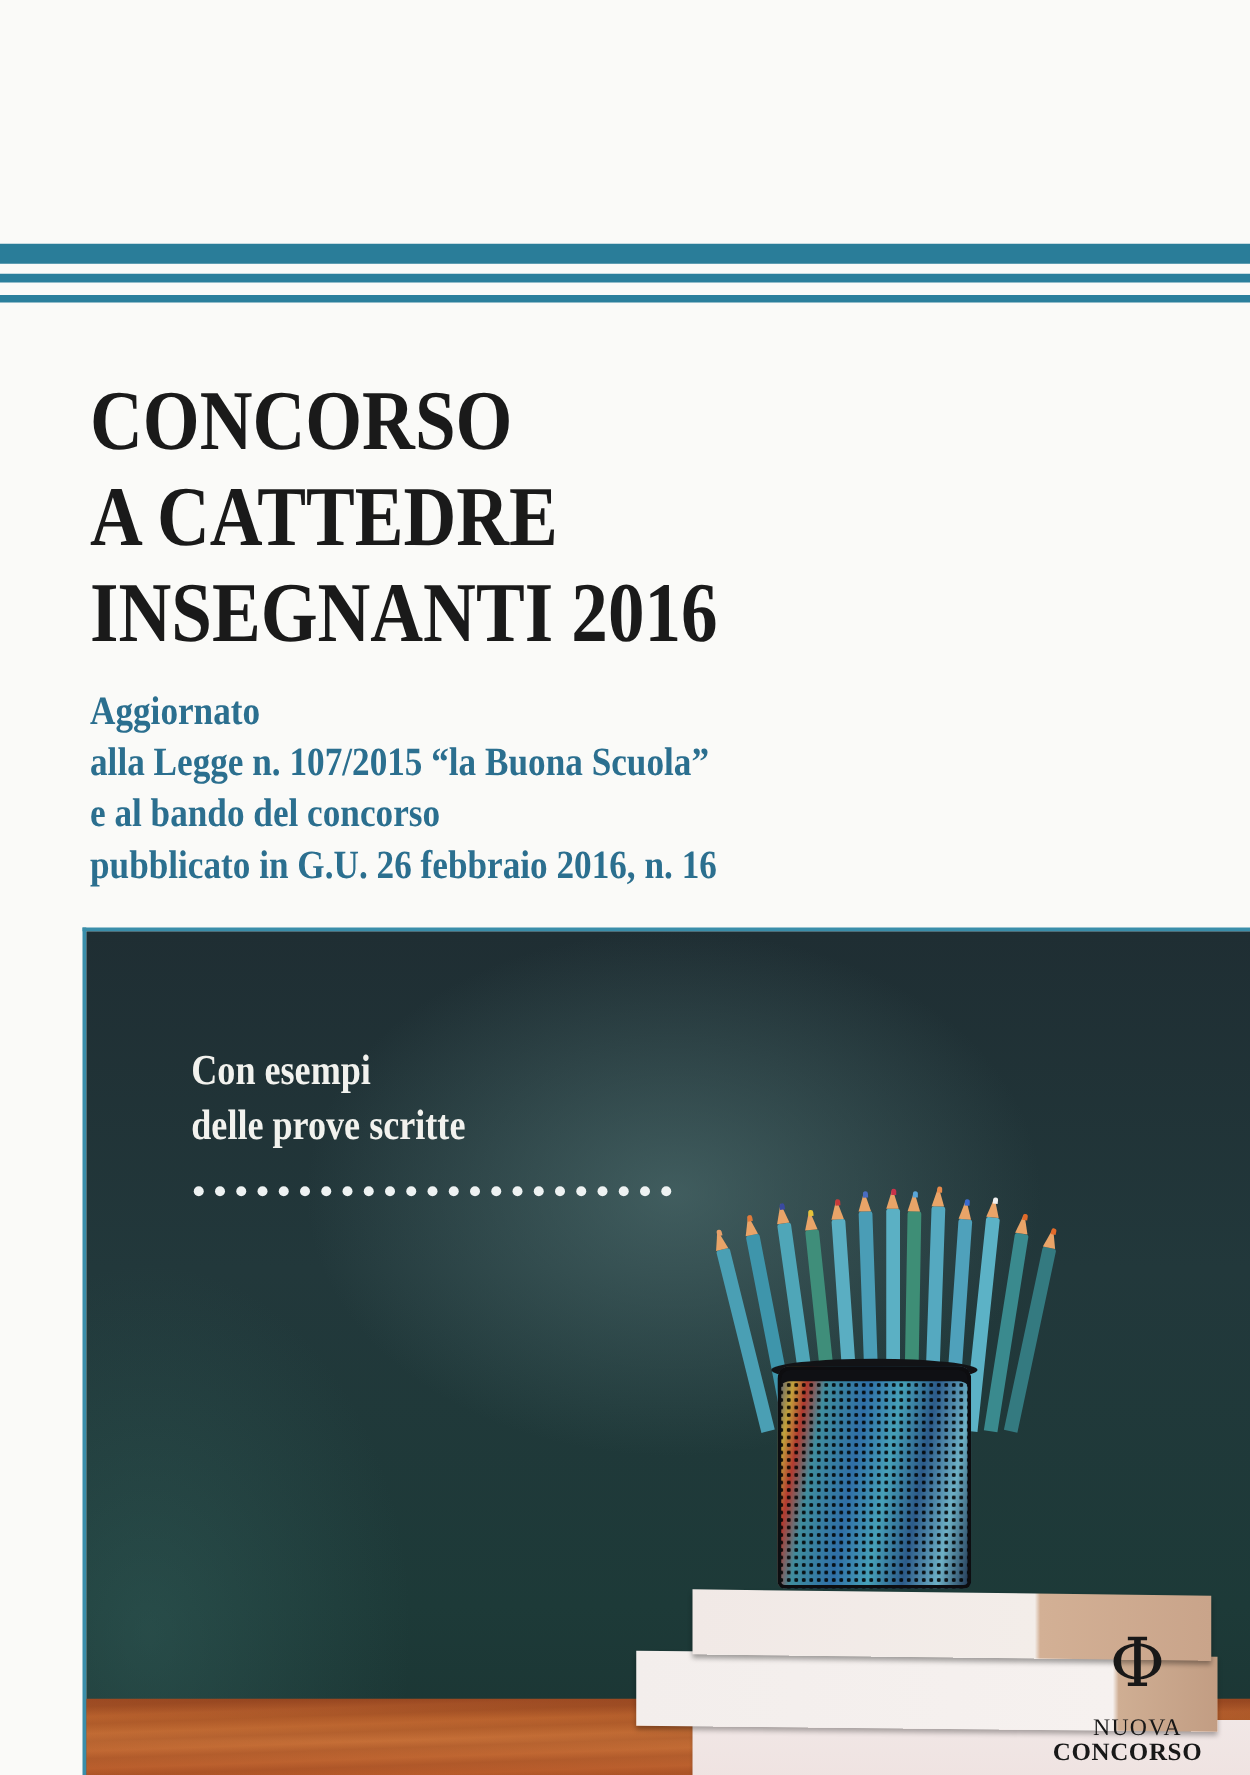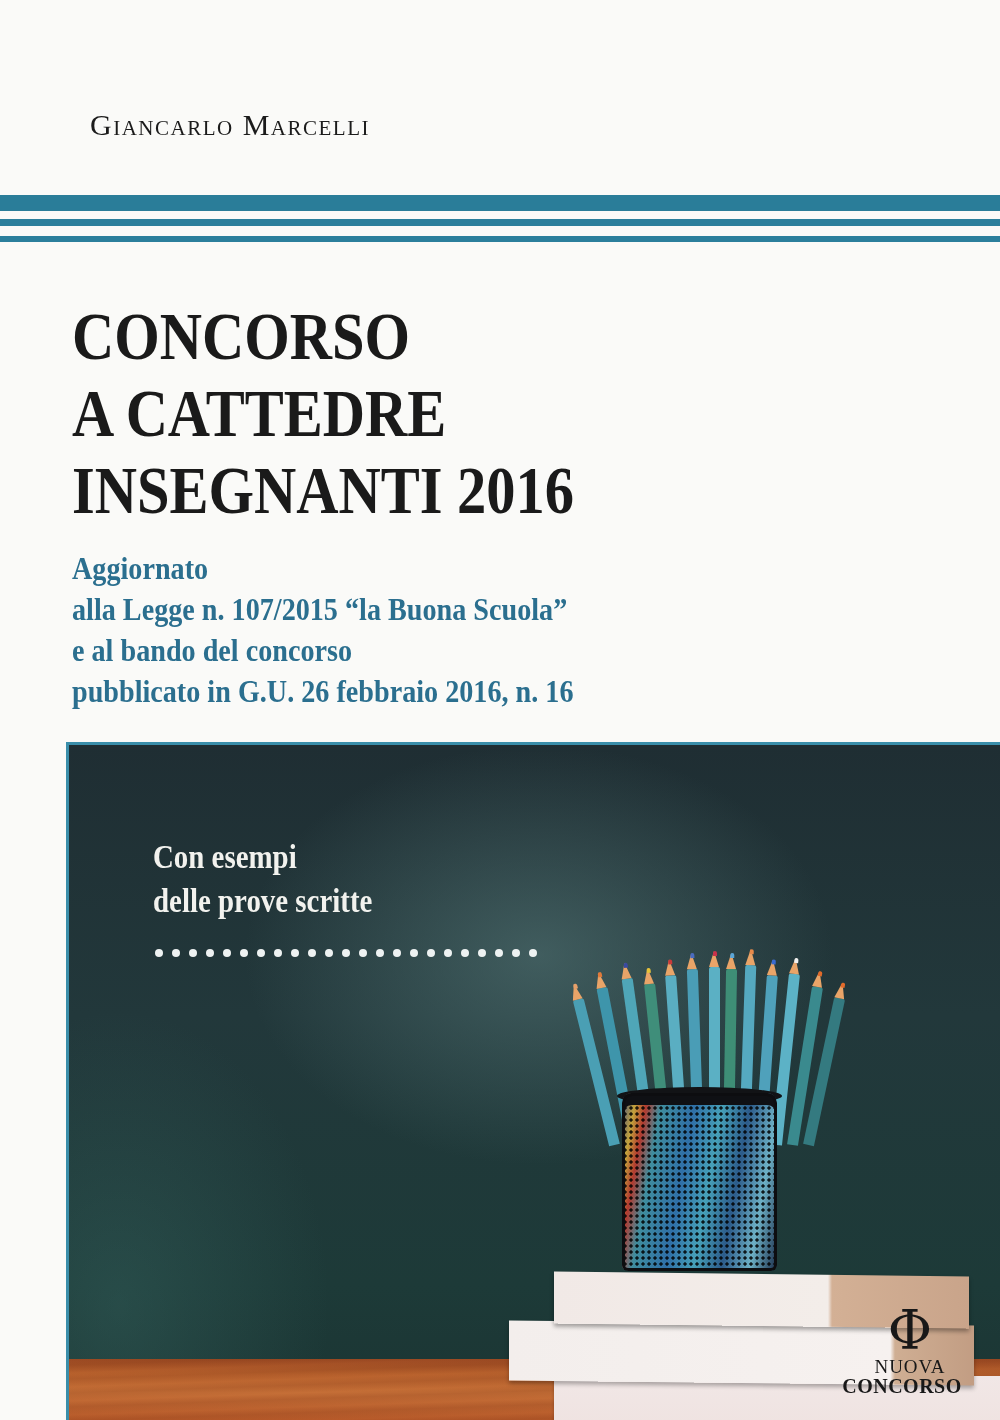--- a/index.html
+++ b/index.html
@@ -113,29 +113,28 @@
     transform: skewY(0.6deg); box-shadow: 0 3px 4px rgba(0,0,0,0.3); }
   .book.b3 { left: 485px; top: 631px; width: 449px; height: 48px;
     background: linear-gradient(180deg, #f1e7e6 0%, #efe3e1 100%);
     box-shadow: 0 2px 3px rgba(0,0,0,0.25); }
 
   .logo {
     position: absolute; left: 850px; top: 1308px; width: 120px; text-align: center;
     color: #181818;
   }
   .logo-symbol { display: block; font-size: 54px; line-height: 46px; font-weight: normal; font-family: "DejaVu Serif", serif; }
-  .logo-line1 { display: block; font-size: 19px; line-height: 18px; letter-spacing: 1px; margin-top: 4px; }
+  .logo-line1 { display: block; font-size: 19px; line-height: 18px; letter-spacing: 1px; margin-top: 20px; }
   .logo-line2 { display: block; font-size: 20px; line-height: 20px; font-weight: bold; letter-spacing: 0.5px; margin-left: -16px; }
 </style>
 </head>
 <body>
 
 <div class="cover">
 
-  <h2 class="author">Giancarlo Marcelli</h2>
 
   <div class="stripe s1"></div>
   <div class="stripe s2"></div>
   <div class="stripe s3"></div>
 
   <h1 class="title">
     <span style="display:block">CONCORSO</span>
     <span style="display:block">A CATTEDRE</span>
     <span style="display:block">INSEGNANTI 2016</span>
   </h1>

